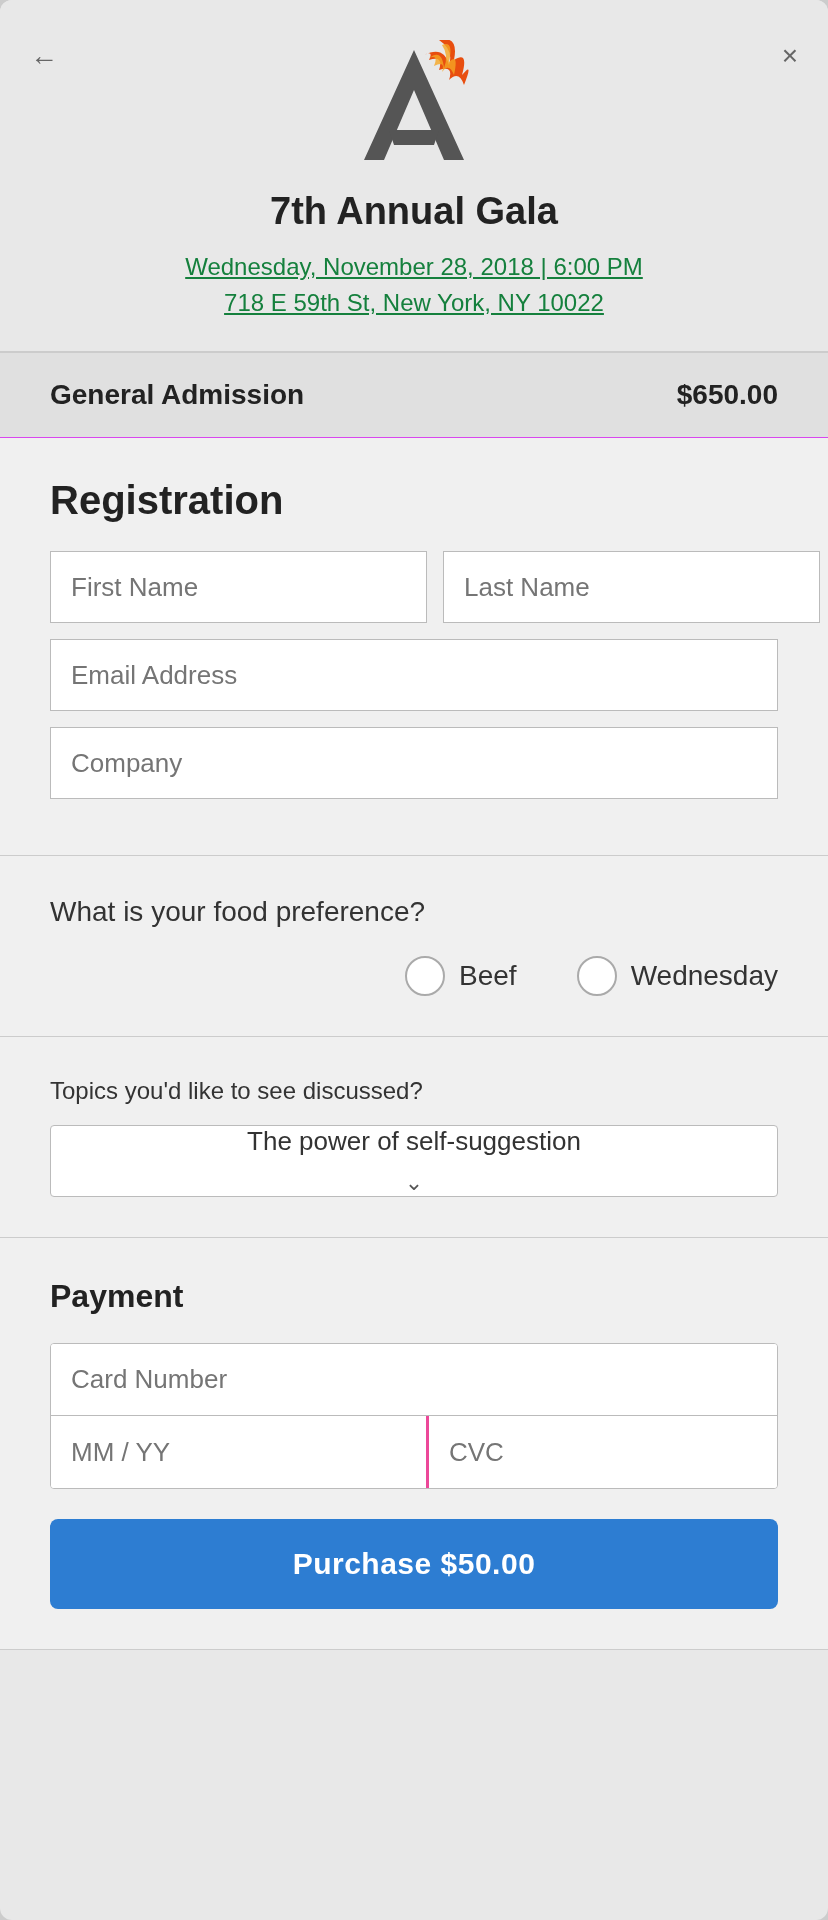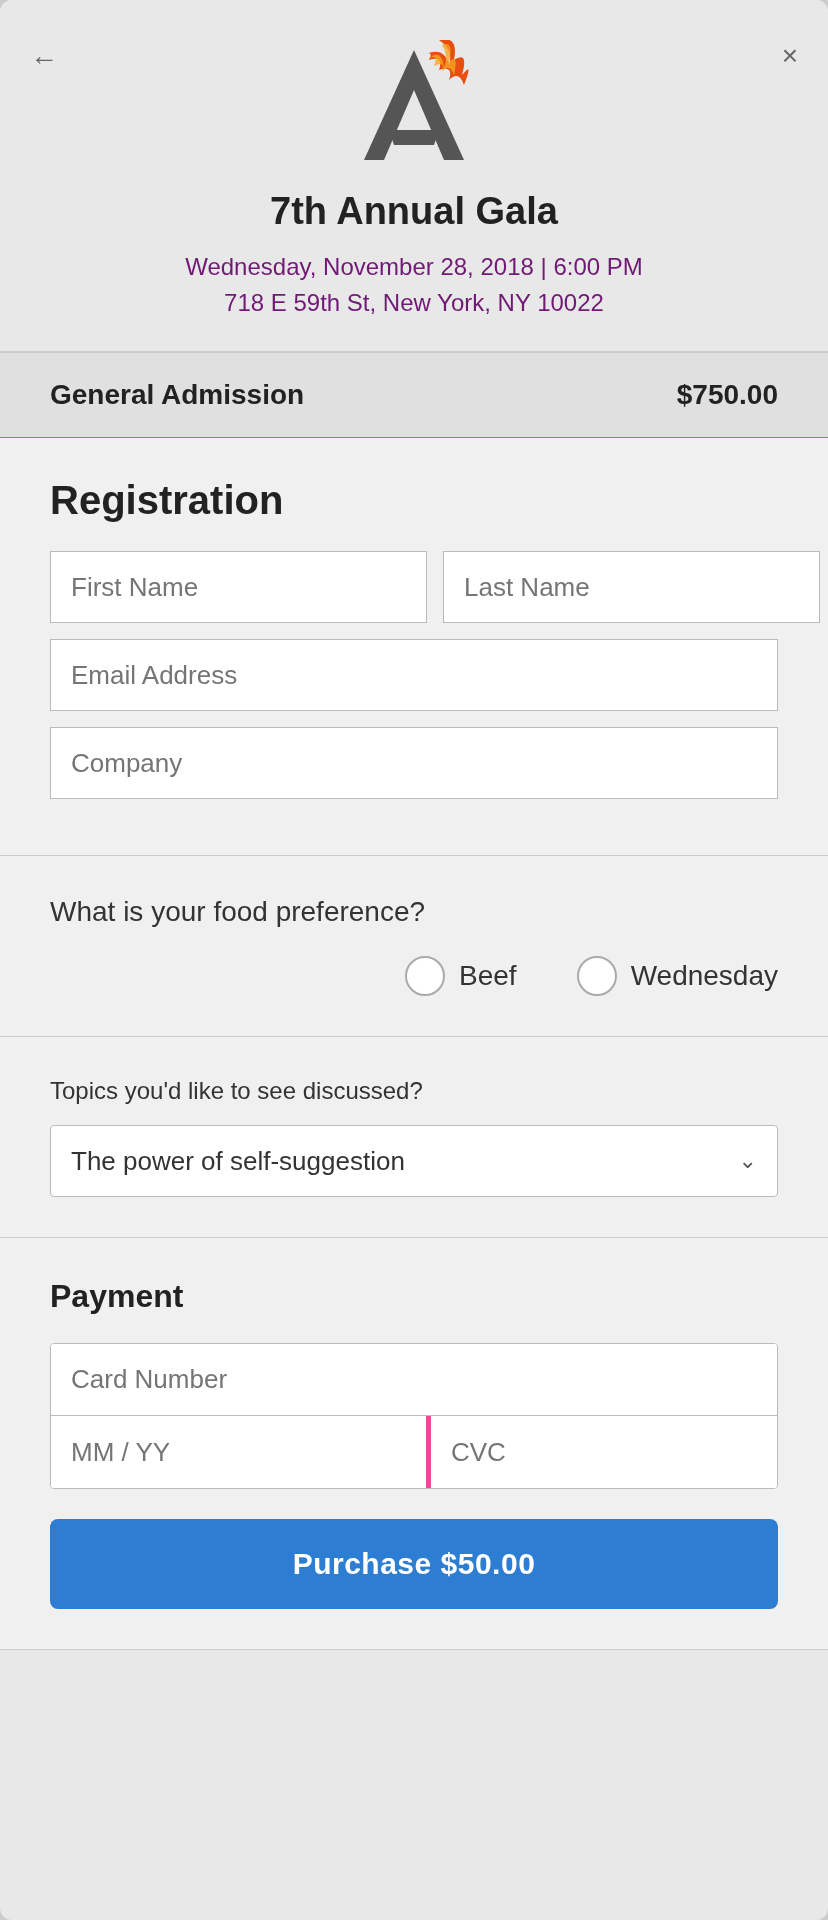--- a/index.html
+++ b/index.html
@@ -61,22 +61,23 @@
 
     .event-title {
       font-size: 38px;
       font-weight: 700;
       color: #222;
       margin-bottom: 16px;
     }
 
     .event-details {
       font-size: 24px;
-      color: #701a75;
+      color: #15803d;
       line-height: 1.5;
+      text-decoration: underline;
     }
 
     
     .ticket-section {
       background: #e0e0e0;
       padding: 26px 50px;
       display: flex;
       justify-content: space-between;
       align-items: center;
       border-bottom: 1px solid #d946ef;
@@ -177,20 +178,21 @@
       border: 1px solid #bbb;
       border-radius: 4px;
       background: #fff;
       padding: 0 20px;
       font-size: 26px;
       color: #333;
       display: flex;
       align-items: center;
       justify-content: space-between;
       cursor: pointer;
+      flex-direction: column;
     }
 
     .dropdown-chevron {
       font-size: 22px;
       color: #555;
     }
 
     
     .payment-section {
       background: #f0f0f0;
@@ -225,21 +227,21 @@
     }
 
     .card-row-split {
       display: flex;
     }
 
     .card-expiry-input {
       flex: 1;
       height: 72px;
       border: none;
-      border-right: 5px solid #ec4899;
+      border-right: 3px solid #ec4899;
       background: #fff;
       padding: 0 20px;
       font-size: 26px;
       color: #b91c1c;
       outline: none;
     }
 
     .card-cvc-input {
       flex: 1;
       height: 72px;
@@ -293,21 +295,21 @@
       </svg>
     </div>
 
     <div class="event-title">7th Annual Gala</div>
     <div class="event-details">Wednesday, November 28, 2018 | 6:00 PM</div>
     <div class="event-details">718 E 59th St, New York, NY 10022</div>
   </div>
 
   <div class="ticket-section">
     <span class="ticket-label">General Admission</span>
-    <span class="ticket-price">$750.00</span>
+    <span class="ticket-price">$650.00</span>
   </div>
 
   <div class="section">
     <div class="section-title">Registration</div>
     <div class="form-row">
       <input class="form-field" type="text" placeholder="First Name" style="">
       <input class="form-field" type="text" placeholder="Last Name" style="">
     </div>
     <div class="form-row">
       <input class="form-field" type="email" style="flex: 1 1 0%;" placeholder="Email Address">

